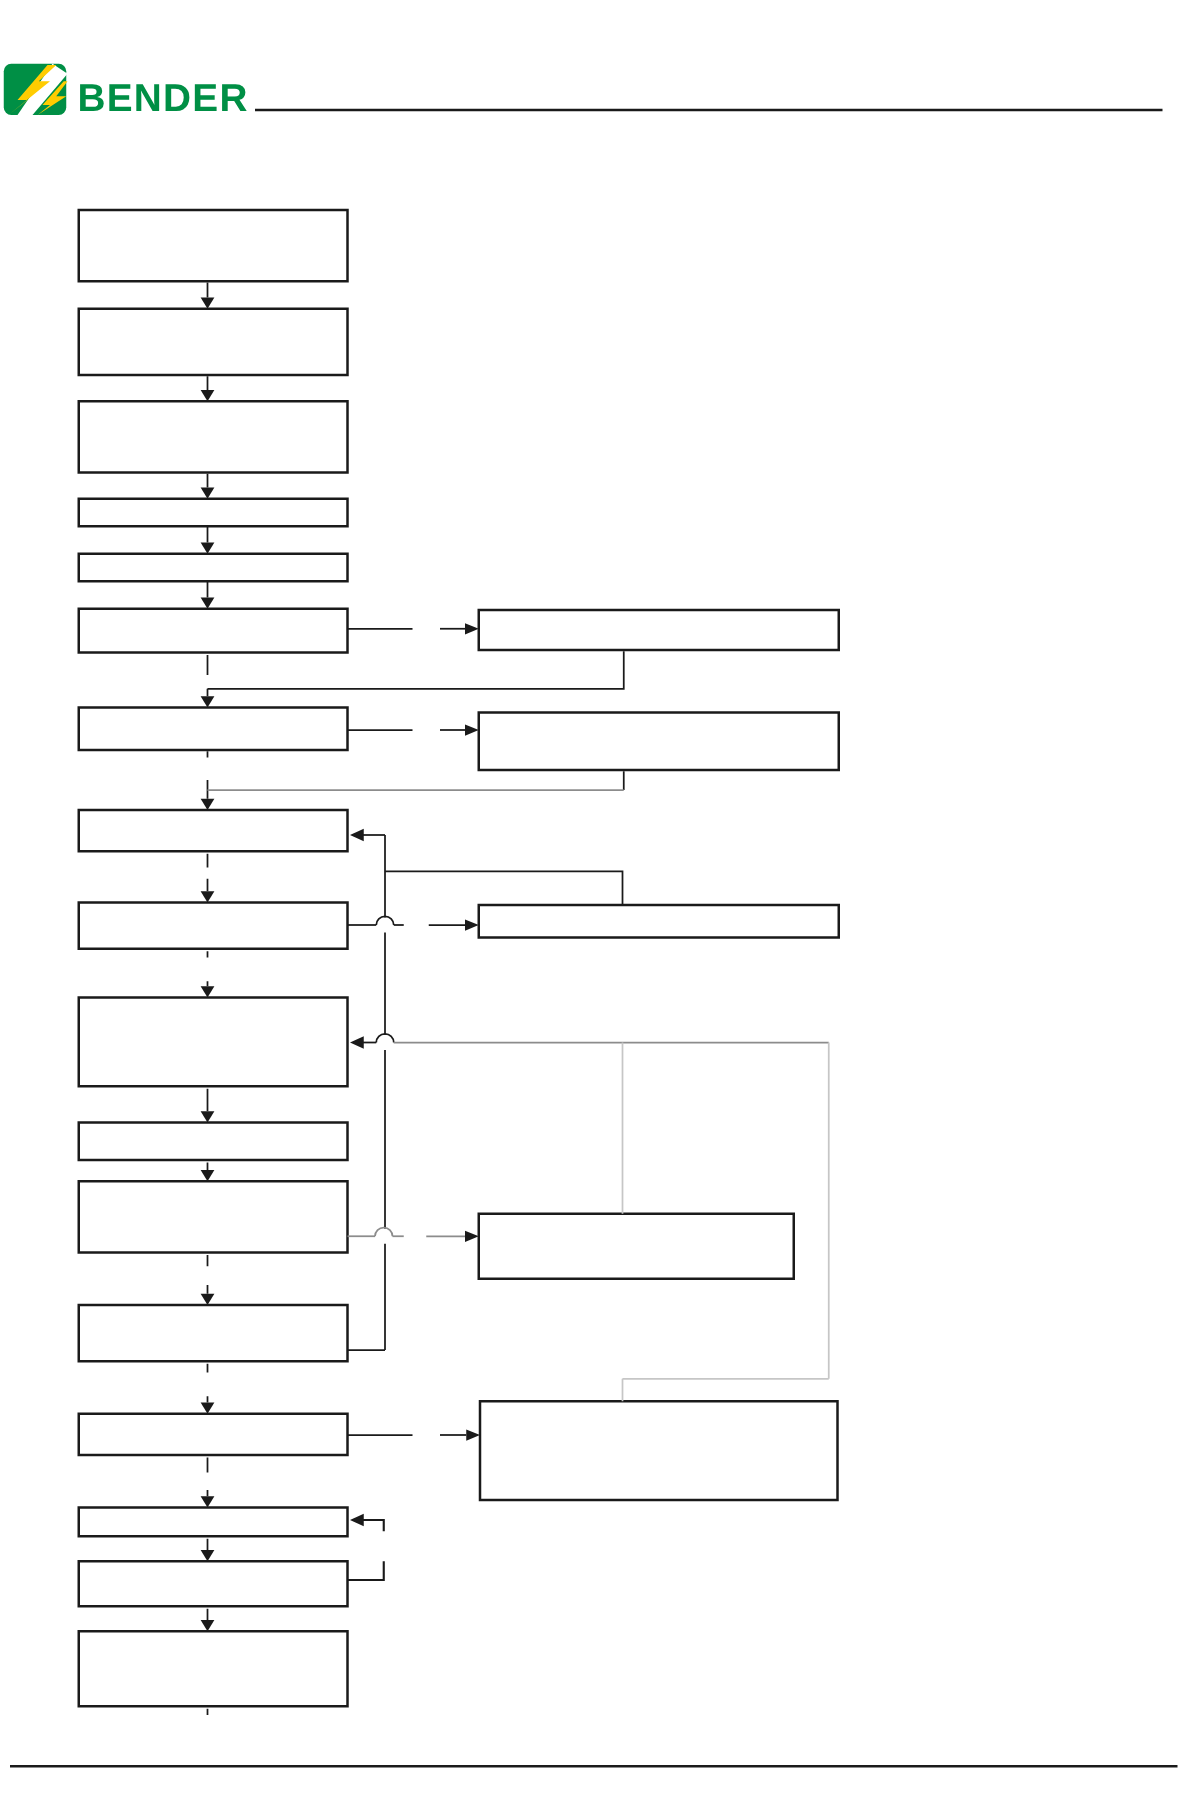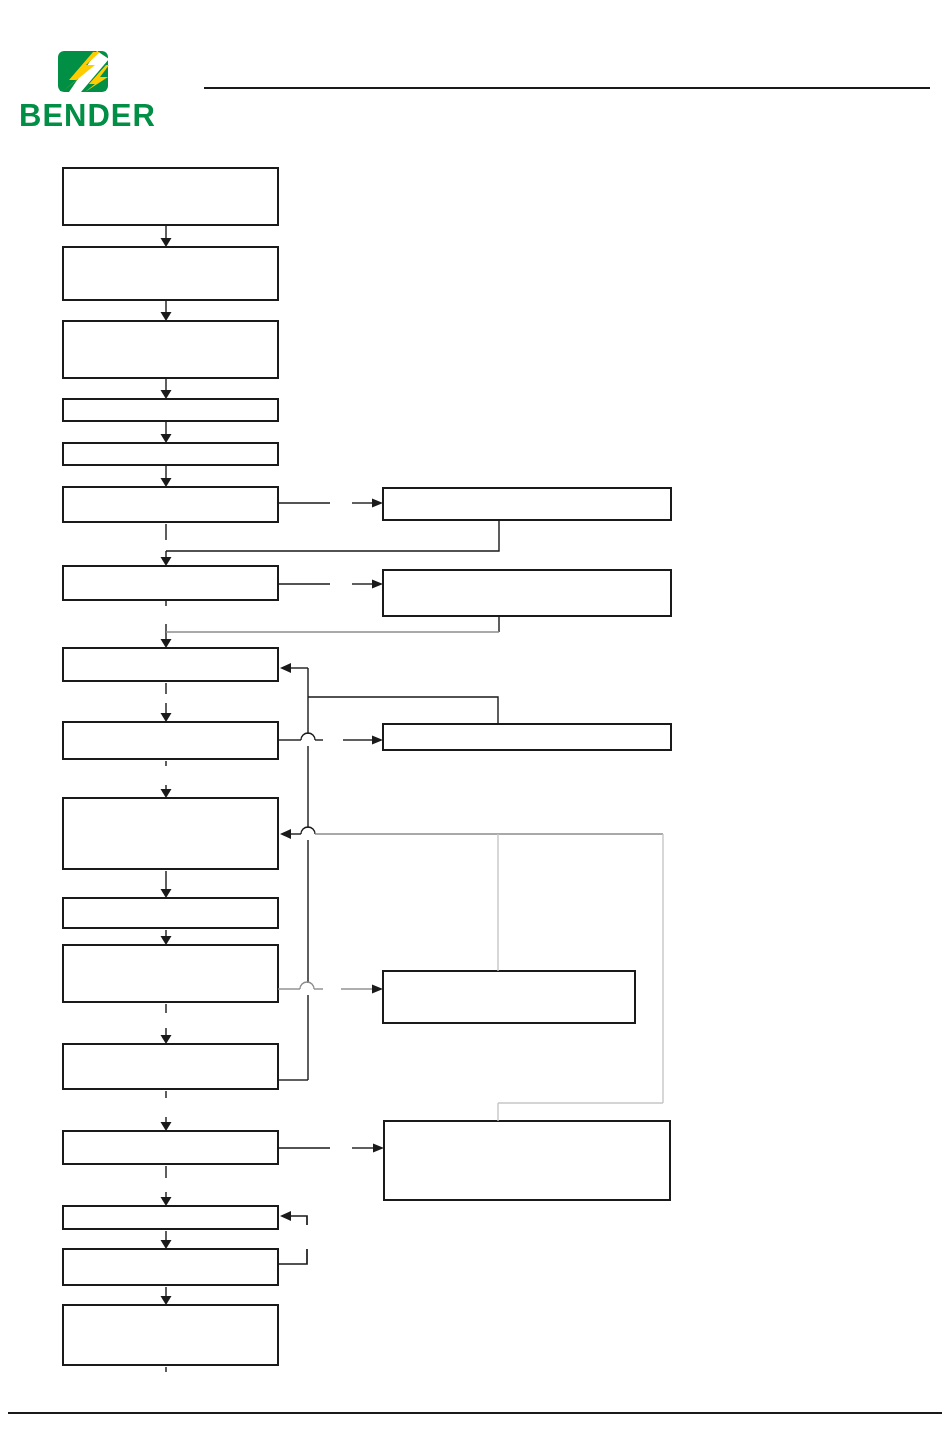--- a/index.html
+++ b/index.html
@@ -14,22 +14,22 @@
   *{margin:0;padding:0;box-sizing:border-box;}
   html,body{background:#fff;}
   body{font-family:"Liberation Sans",sans-serif;}
   .page{
     position:relative;
     width:950px;height:1455px;
     background:var(--page-bg);
     overflow:hidden;
   }
   .logo{
-    position:absolute;left:13px;top:50px;
-    display:flex;align-items:center;flex-direction:column;
+    position:absolute;left:2px;top:50px;
+    display:flex;align-items:flex-end;
   }
   .logo-icon{display:block;}
   .logo-text{
     color:var(--logo-green);
     font-size:31px;
     font-weight:bold;
     letter-spacing:1px;
     line-height:1;
     margin-left:6px;
     margin-top:6px;

